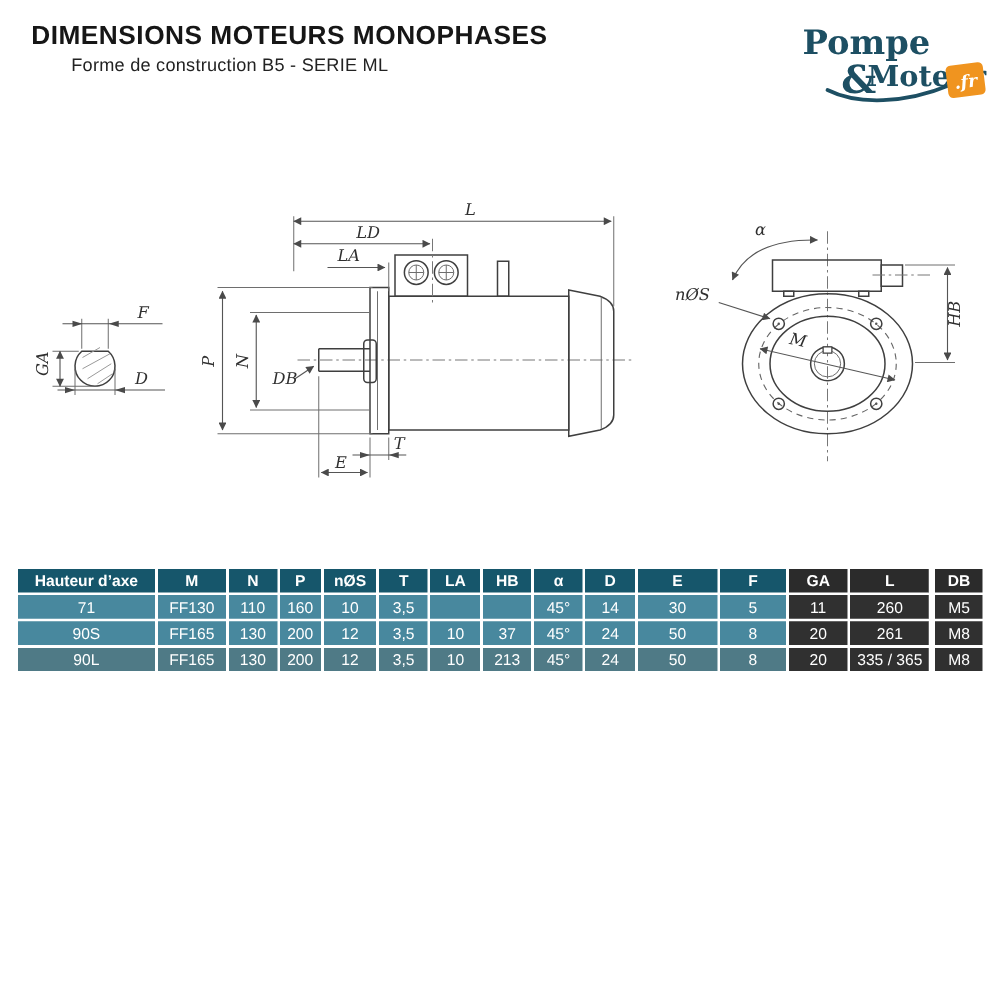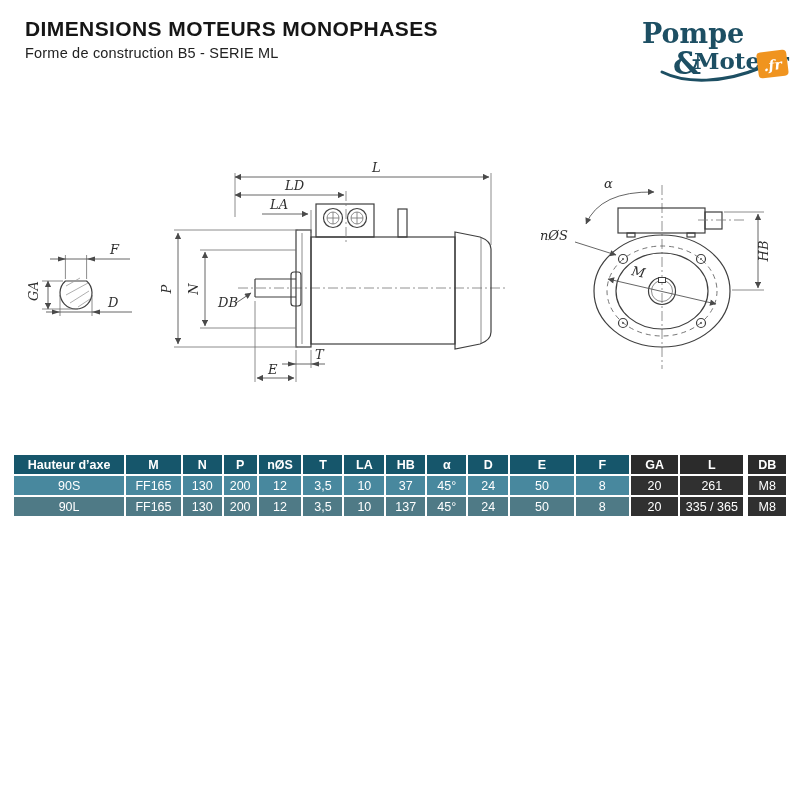--- a/index.html
+++ b/index.html
@@ -5,21 +5,21 @@
   :root{
     --c-header:#16566b; --c-header-dark:#2b2b2b; --c-ra:#4f7a86; --c-rb:#48889e;
     --c-dark:#303030; --c-hl:#f7941d; --c-celltext:#ffffff;
     --logo-teal:#1d4f63; --logo-orange:#f0941f;
   }
   *{margin:0;padding:0;box-sizing:border-box;}
   body{background:#e8e8e8;font-family:"Liberation Sans",sans-serif;}
   .page{position:relative;width:800px;height:800px;background:#ffffff;margin:0 auto;overflow:hidden;padding-left:12px;}
   .doc-header{position:absolute;left:25px;top:17px;}
   .doc-header h1{font-size:21px;font-weight:bold;color:#161616;letter-spacing:.4px;}
-  .doc-header .subtitle{font-size:14.5px;color:#222;margin-top:4px;letter-spacing:.2px;}
+  .doc-header .subtitle{font-size:14.5px;color:#222;margin-top:4px;letter-spacing:.2px;margin-left:32px;}
   svg.logo{position:absolute;left:628px;top:10px;width:168px;height:80px;}
   svg.logo .lg1{font-family:"DejaVu Serif",serif;font-weight:bold;font-size:27px;fill:var(--logo-teal);}
   svg.logo .lgamp{font-family:"DejaVu Serif",serif;font-weight:bold;font-size:31px;fill:var(--logo-teal);}
   svg.logo .lg2{font-family:"DejaVu Serif",serif;font-weight:bold;font-size:23px;fill:var(--logo-teal);}
   svg.logo .swoosh{fill:none;stroke:var(--logo-teal);stroke-width:3;stroke-linecap:round;}
   svg.logo .badge-rect{fill:var(--logo-orange);}
   svg.logo .badge-text{font-family:"DejaVu Serif",serif;font-style:italic;font-weight:bold;font-size:14px;fill:#ffffff;text-anchor:middle;}
   svg.drawings{position:absolute;left:0;top:85px;width:800px;height:366px;}
   svg.drawings .ln{stroke:#3f3f3f;stroke-width:1.2;fill:none;}
   svg.drawings .thin{stroke:#6e6e6e;stroke-width:.8;fill:none;}
@@ -242,20 +242,37 @@
             <th class="">D</th>
             <th class="">E</th>
             <th class="">F</th>
             <th class="dark-h">GA</th>
             <th class="dark-h">L</th>
             <th class="dark-h db">DB</th>
           </tr>
         </thead>
         <tbody>
           <tr>
+            <td class="rb">71</td>
+            <td class="rb">FF130</td>
+            <td class="rb">110</td>
+            <td class="rb">160</td>
+            <td class="rb">10</td>
+            <td class="rb">3,5</td>
+            <td class="rb"></td>
+            <td class="rb"></td>
+            <td class="rb">45°</td>
+            <td class="rb">14</td>
+            <td class="rb">30</td>
+            <td class="rb">5</td>
+            <td class="dark">11</td>
+            <td class="dark">260</td>
+            <td class="dark db">M5</td>
+          </tr>
+          <tr>
             <td class="rb">90S</td>
             <td class="rb">FF165</td>
             <td class="rb">130</td>
             <td class="rb">200</td>
             <td class="rb">12</td>
             <td class="rb">3,5</td>
             <td class="rb">10</td>
             <td class="rb">37</td>
             <td class="rb">45°</td>
             <td class="rb">24</td>
@@ -266,21 +283,21 @@
             <td class="dark db">M8</td>
           </tr>
           <tr>
             <td class="ra">90L</td>
             <td class="ra">FF165</td>
             <td class="ra">130</td>
             <td class="ra">200</td>
             <td class="ra">12</td>
             <td class="ra">3,5</td>
             <td class="ra">10</td>
-            <td class="ra">137</td>
+            <td class="ra">213</td>
             <td class="ra">45°</td>
             <td class="ra">24</td>
             <td class="ra">50</td>
             <td class="ra">8</td>
             <td class="dark">20</td>
             <td class="dark">335 / 365</td>
             <td class="dark db">M8</td>
           </tr>
         </tbody>
       </table>

